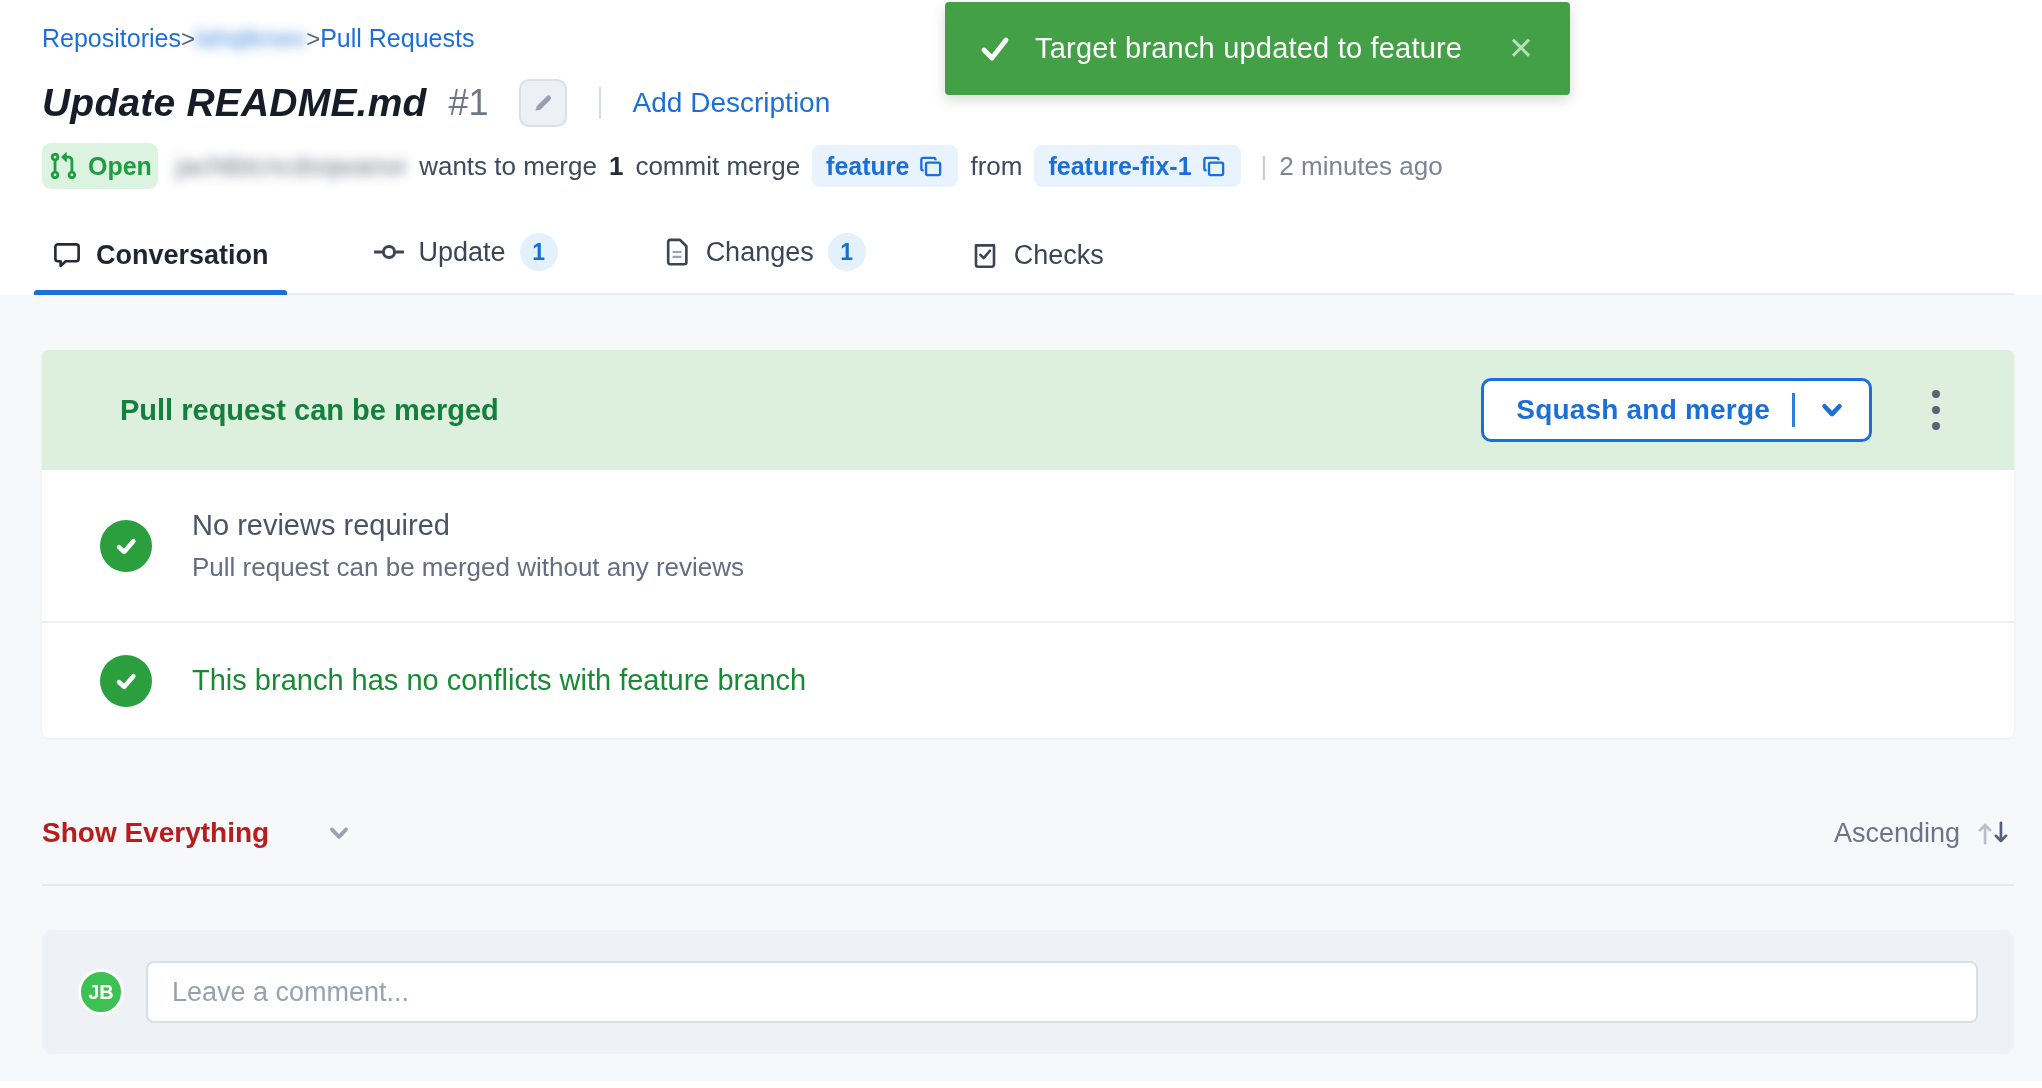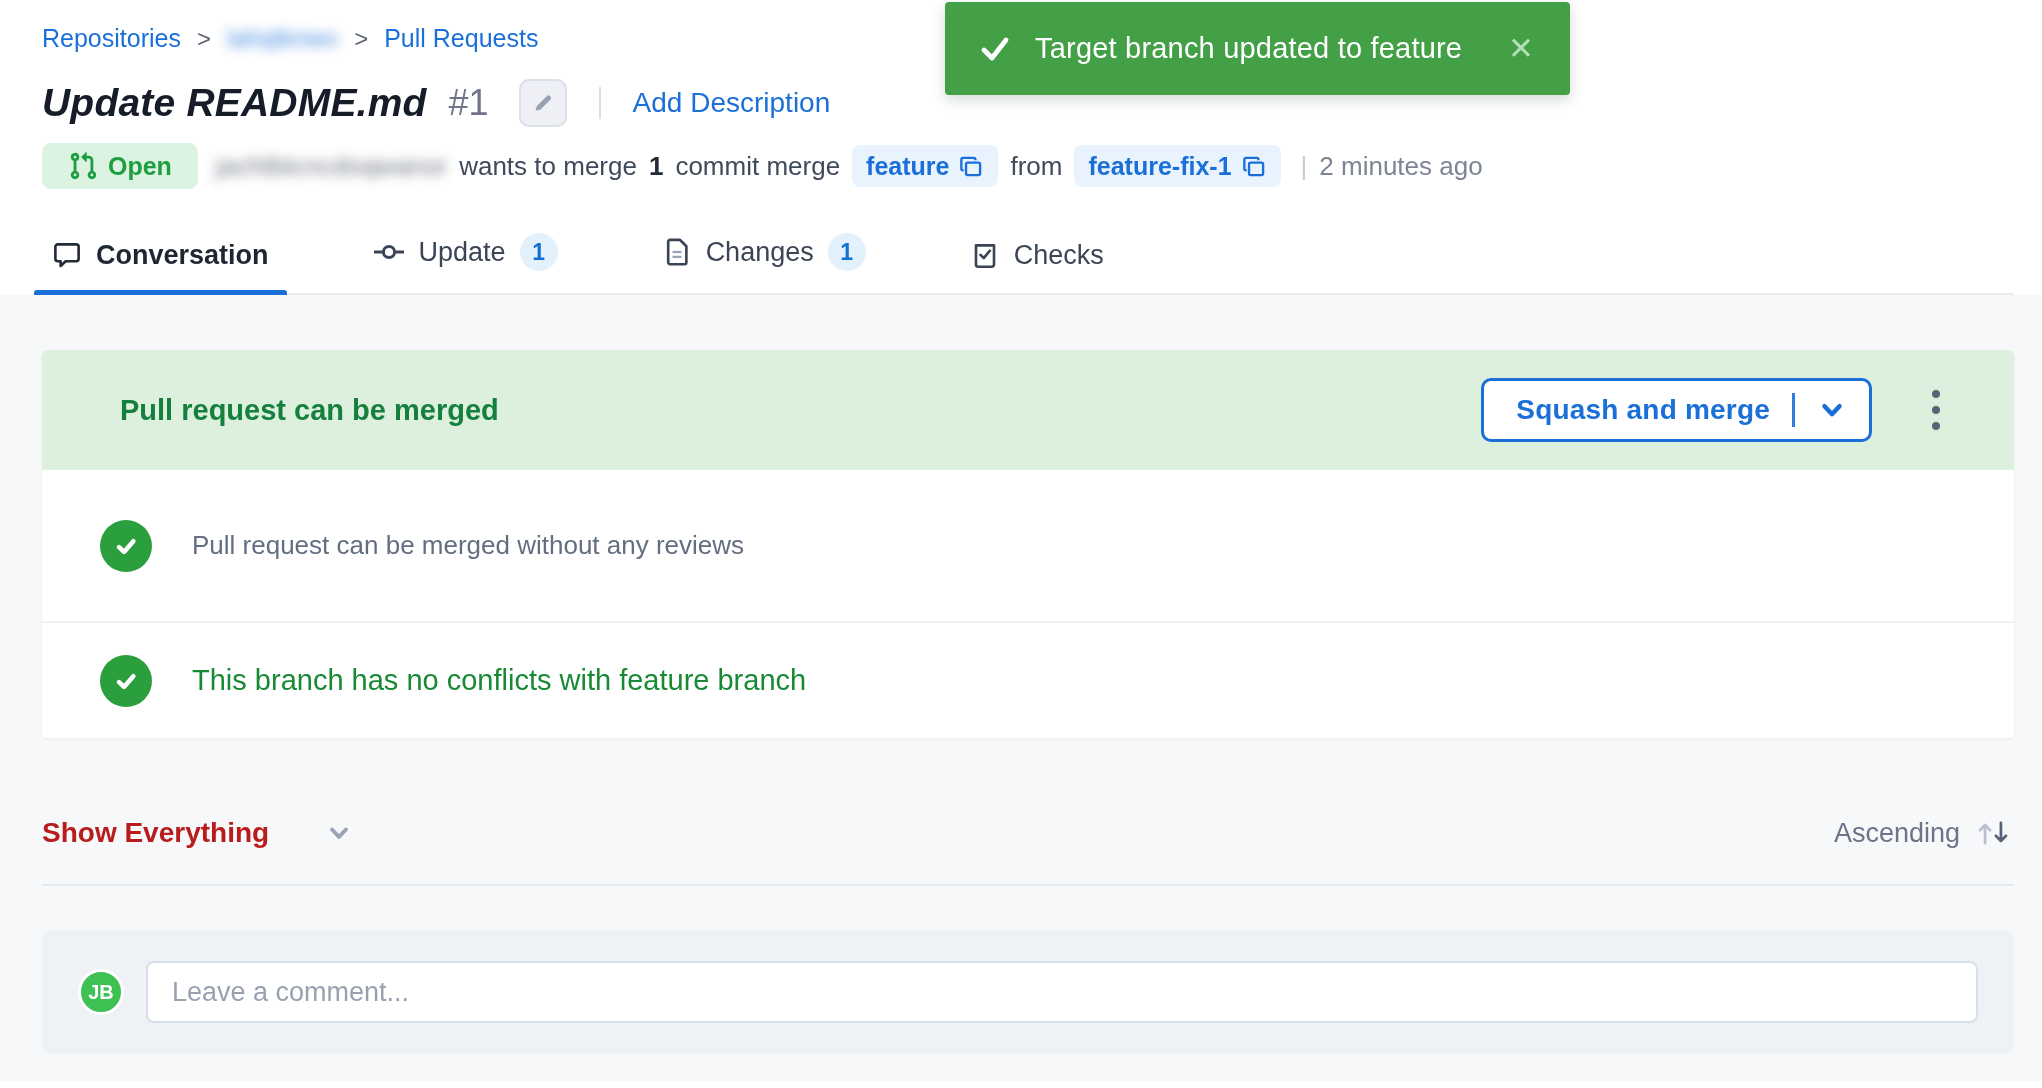--- a/index.html
+++ b/index.html
@@ -17,36 +17,36 @@
     --panel-gray:#eef1f5;
   }
   *{margin:0;padding:0;box-sizing:border-box;}
   html,body{width:2042px;height:1088px;overflow:hidden;}
   body{
     font-family:"Liberation Sans","DejaVu Sans",sans-serif;
     background:#ffffff;color:#1d2433;position:relative;
   }
   .top{padding:24px 28px 0 42px;background:#fff;}
   
-  .breadcrumb{display:flex;align-items:center;gap:16px;font-size:25px;}
+  .breadcrumb{display:flex;align-items:center;font-size:25px;}
   .breadcrumb a{color:var(--accent-blue);text-decoration:none;cursor:pointer;}
   .crumb-sep{color:#5d6675;font-size:24px;}
   .redacted{filter:blur(6px);opacity:.8;color:#4a5263;user-select:none;}
   
   .title-row{display:flex;align-items:center;margin-top:26px;gap:22px;}
   .pr-title{font-size:39px;font-weight:700;color:#161c28;letter-spacing:.2px;font-style:italic;}
   .pr-number{font-size:36px;color:#6e7687;font-weight:400;}
   .edit-btn{width:48px;height:48px;border-radius:10px;background:#eef0f5;border:2px solid #dcdfe8;
     display:flex;align-items:center;justify-content:center;cursor:pointer;margin-left:8px;}
   .vdiv{width:2px;height:32px;background:#d9dde5;margin:0 10px;}
   .add-desc{color:var(--accent-blue);font-size:28px;font-weight:500;cursor:pointer;}
   
   .status-row{display:flex;align-items:center;margin-top:16px;gap:18px;font-size:26px;color:#3f4a5c;}
   .open-badge{display:flex;align-items:center;gap:10px;background:var(--open-badge-bg);
-    color:var(--open-badge-text);font-weight:700;font-size:25px;border-radius:9px;height:46px;padding:0 26px;}
+    color:var(--open-badge-text);font-weight:700;font-size:25px;border-radius:9px;height:46px;padding:0 6px;}
   .merge-sentence{display:flex;align-items:center;gap:12px;flex-wrap:nowrap;}
   .bold-dark{font-weight:700;color:#232a38;}
   .branch-chip{display:inline-flex;align-items:center;gap:10px;background:var(--chip-bg);
     border-radius:8px;height:42px;padding:0 14px;color:var(--accent-blue);font-weight:700;font-size:25px;cursor:pointer;}
   .time-sep{color:#c6ccd6;font-size:26px;margin-left:8px;}
   .time-ago{color:#7d8595;font-size:26px;}
   
   .tabs{display:flex;align-items:flex-end;margin-top:44px;border-bottom:2px solid #e9ecf1;column-gap:84px;}
   .tab{display:flex;align-items:center;gap:14px;font-size:27px;color:#3b4556;
     padding:0 10px 22px 10px;cursor:pointer;position:relative;}
@@ -216,20 +216,21 @@
           <span></span>
       </span>
     </div>
     <div class="check-row first">
       <span class="check-circle">
         <svg width="28" height="28" viewBox="0 0 16 16">
             <polyline points="4,8.6 6.9,11.4 12.2,5.3" fill="none" stroke="#ffffff" stroke-width="2.6" stroke-linecap="round" stroke-linejoin="round"></polyline>
           </svg>
       </span>
       <span class="check-texts">
+        <span class="check-title">No reviews required</span>
         <span class="check-sub">Pull request can be merged without any reviews</span>
       </span>
     </div>
     <div class="check-row second">
       <span class="check-circle">
         <svg width="28" height="28" viewBox="0 0 16 16">
             <polyline points="4,8.6 6.9,11.4 12.2,5.3" fill="none" stroke="#ffffff" stroke-width="2.6" stroke-linecap="round" stroke-linejoin="round"></polyline>
           </svg>
       </span>
       <span class="check-title green">This branch has no conflicts with feature branch</span>

